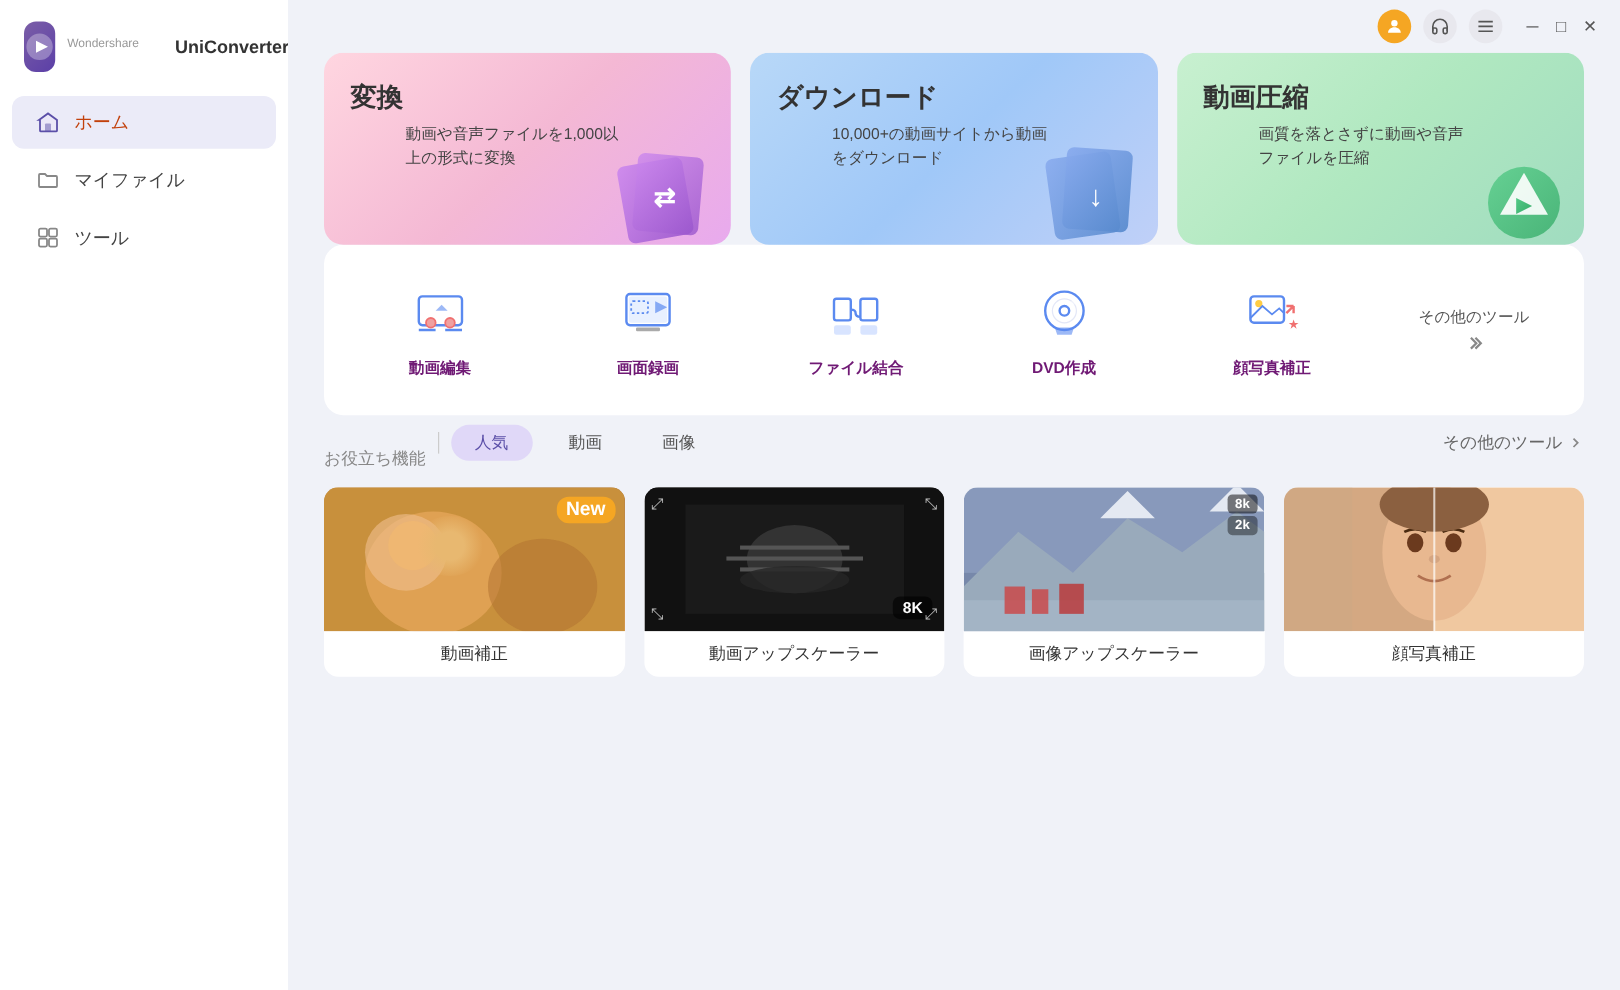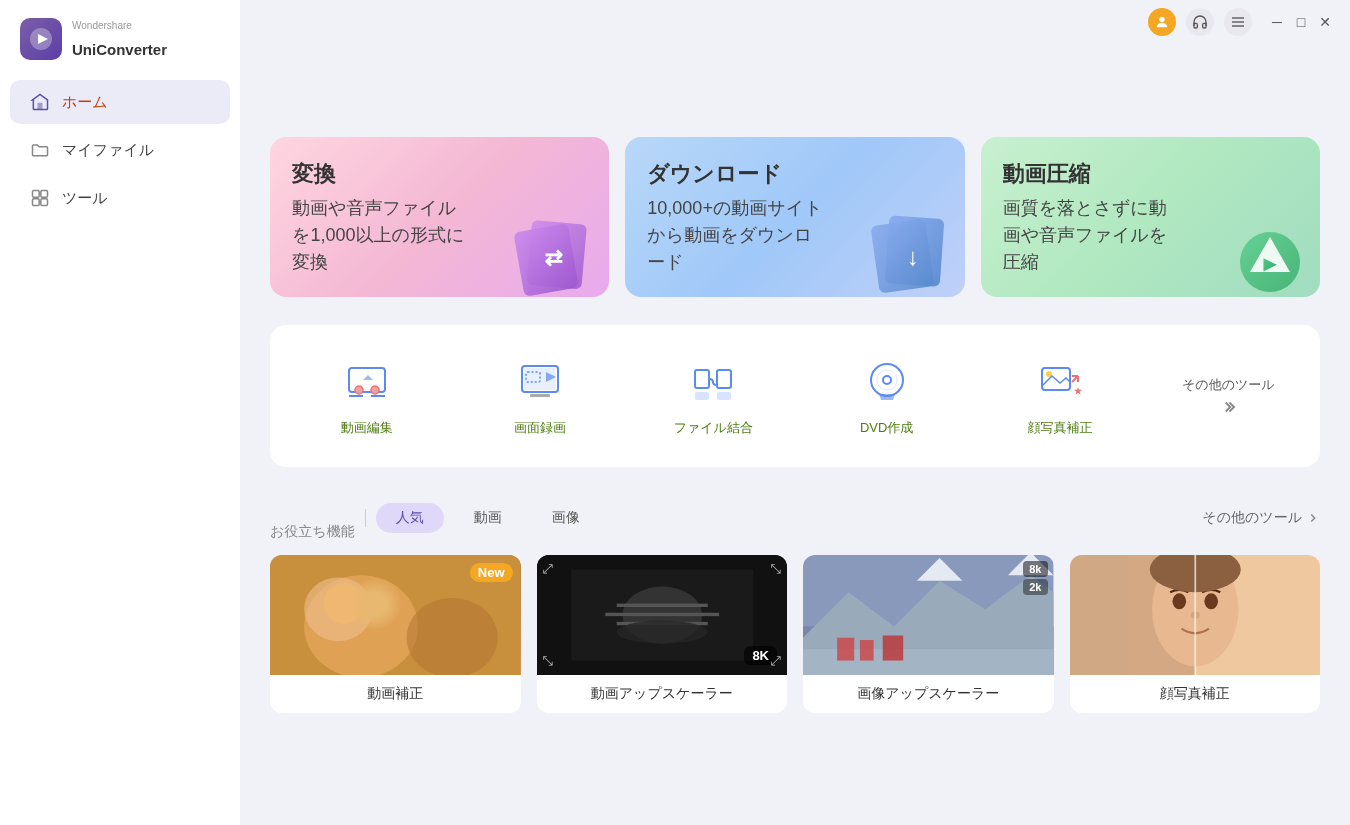--- a/index.html
+++ b/index.html
@@ -36,32 +36,32 @@
       display: flex;
       align-items: center;
       justify-content: center;
     }
     #logo-icon svg {
       width: 26px;
       height: 26px;
     }
     #logo-text {
       display: flex;
-      flex-direction: column;
       gap: 10px;
     }
     #logo-brand {
       font-size: 10px;
       color: #999;
       font-weight: 400;
     }
     #logo-product {
       font-size: 15px;
       color: #333;
       font-weight: 700;
+      margin-left: 20px;
     }
 
     .nav-item {
       display: flex;
       align-items: center;
       gap: 12px;
       padding: 12px 20px;
       cursor: pointer;
       border-radius: 10px;
       margin: 2px 10px;
@@ -140,22 +140,21 @@
       font-size: 14px;
     }
 
     
     #content {
       flex: 1;
       padding: 0 30px 20px 30px;
       overflow-y: auto;
       display: flex;
       flex-direction: column;
-      gap: 28px;
-      justify-content: center;
+      gap: 0;
     }
 
     
     #hero-cards {
       display: flex;
       gap: 16px;
     }
     .hero-card {
       flex: 1;
       border-radius: 16px;
@@ -176,24 +175,25 @@
     .hero-card.green {
       background: linear-gradient(135deg, #c8f0d0, #b0e8c0, #a0dcc0);
     }
     .hero-card-title {
       font-size: 22px;
       font-weight: 700;
       color: #333;
       margin-bottom: 6px;
     }
     .hero-card-desc {
-      font-size: 18px;
+      font-size: 13px;
       color: #444;
       line-height: 1.5;
       max-width: 180px;
+      margin-left: 46px;
     }
     .hero-card-icon {
       position: absolute;
       right: 10px;
       bottom: 0px;
       width: 100px;
       height: 100px;
       display: flex;
       align-items: flex-end;
       justify-content: flex-end;
@@ -219,22 +219,23 @@
     }
     .tool-icon-wrap {
       width: 54px;
       height: 54px;
       display: flex;
       align-items: center;
       justify-content: center;
     }
     .tool-item-label {
       font-size: 13px;
-      color: #4d7c0f;
+      color: #701a75;
       text-align: center;
+      font-weight: bold;
     }
     .more-tools {
       display: flex;
       flex-direction: column;
       align-items: center;
       justify-content: center;
       flex: 1;
       gap: 4px;
       cursor: pointer;
       color: #555;
@@ -315,21 +316,21 @@
       font-size: 14px;
       color: #333;
       text-align: center;
     }
     .new-badge {
       position: absolute;
       top: 8px;
       right: 8px;
       background: #f5a623;
       color: #fff;
-      font-size: 13px;
+      font-size: 16px;
       font-weight: 700;
       padding: 2px 8px;
       border-radius: 10px;
       z-index: 10;
     }
     .badge-8k {
       position: absolute;
       bottom: 10px;
       right: 10px;
       background: rgba(0,0,0,0.6);

